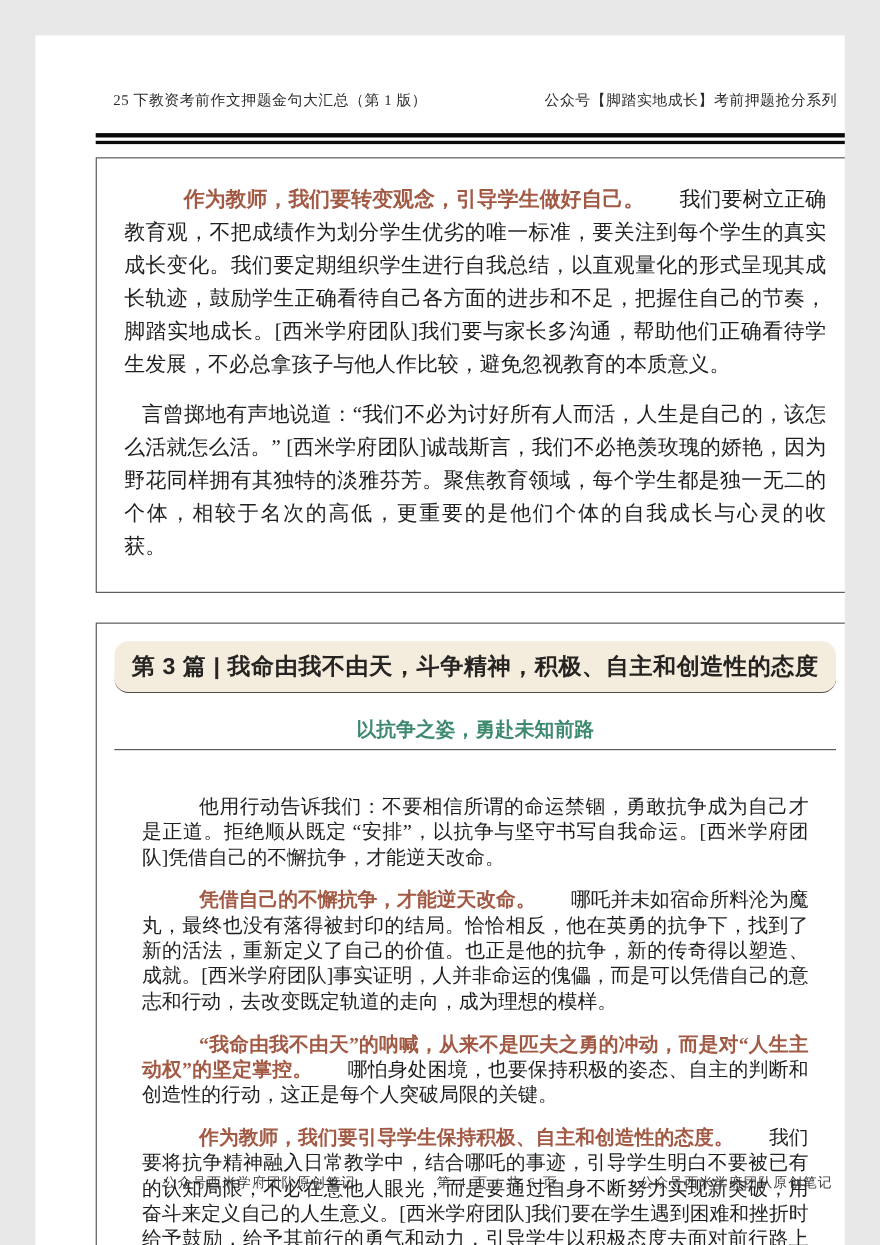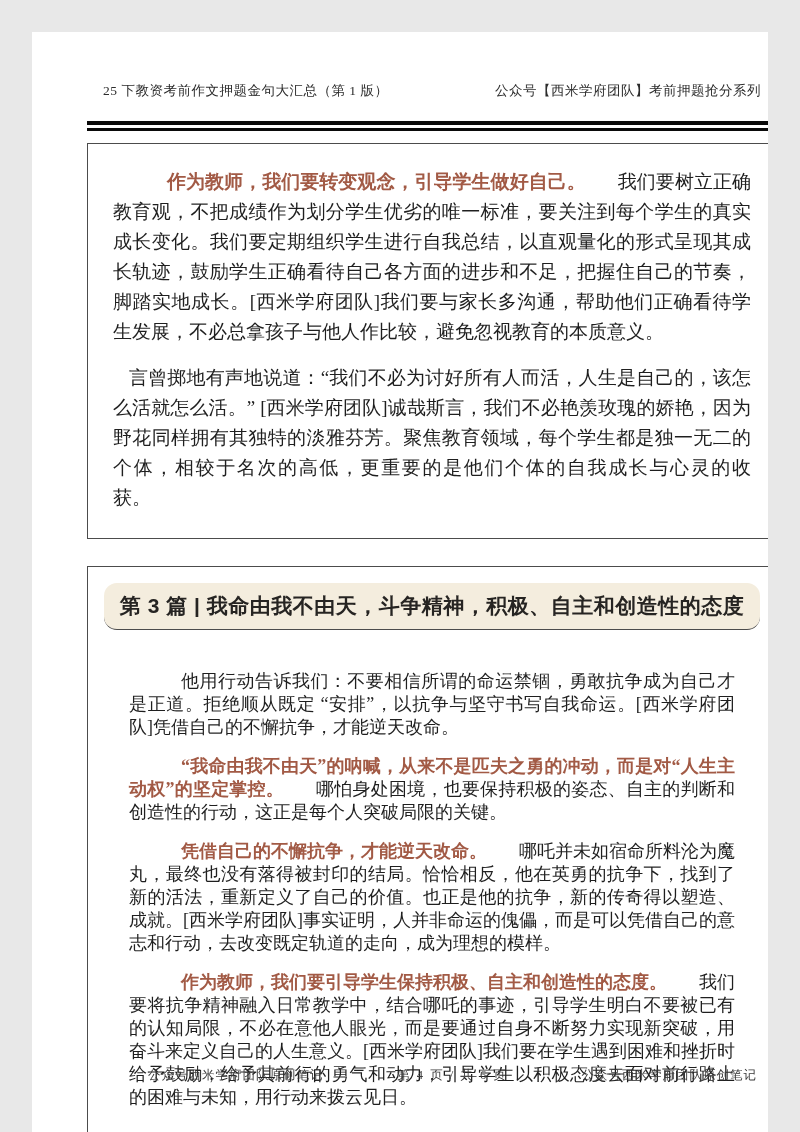--- a/index.html
+++ b/index.html
@@ -101,45 +101,46 @@
   .pg-footer .f-left { margin-left: 45px; }
   .pg-footer .f-center { letter-spacing: 2px; }
 </style>
 </head>
 <body>
 
 <div class="page">
 
   <header class="pg-header inner">
     <span class="h-left">25 下教资考前作文押题金句大汇总（第 1 版）</span>
-    <span class="h-right">公众号【西米学府团队】考前押题抢分系列</span>
+    <span class="h-right">公众号【脚踏实地成长】考前押题抢分系列</span>
   </header>
 
   <div class="double-rule inner"></div>
 
   <section class="content-box inner">
     <p class="para">
       <span class="lead">作为教师，我们要转变观念，引导学生做好自己。</span><span>我们要树立正确教育观，不把成绩作为划分学生优劣的唯一标准，要关注到每个学生的真实成长变化。我们要定期组织学生进行自我总结，以直观量化的形式呈现其成长轨迹，鼓励学生正确看待自己各方面的进步和不足，把握住自己的节奏，脚踏实地成长。[西米学府团队]我们要与家长多沟通，帮助他们正确看待学生发展，不必总拿孩子与他人作比较，避免忽视教育的本质意义。</span>
     </p>
     <p class="para no-indent">
       <span>言曾掷地有声地说道：“我们不必为讨好所有人而活，人生是自己的，该怎么活就怎么活。” [西米学府团队]诚哉斯言，我们不必艳羡玫瑰的娇艳，因为野花同样拥有其独特的淡雅芬芳。聚焦教育领域，每个学生都是独一无二的个体，相较于名次的高低，更重要的是他们个体的自我成长与心灵的收获。</span>
     </p>
   </section>
 
   <section class="essay-table inner">
     <div class="title-row">第 3 篇 | 我命由我不由天，斗争精神，积极、自主和创造性的态度</div>
+    <div class="subtitle-row">以抗争之姿，勇赴未知前路</div>
     <div class="body-row">
       <p class="para">
         <span>他用行动告诉我们：不要相信所谓的命运禁锢，勇敢抗争成为自己才是正道。拒绝顺从既定 “安排”，以抗争与坚守书写自我命运。[西米学府团队]凭借自己的不懈抗争，才能逆天改命。</span>
       </p>
       <p class="para">
-        <span class="lead">“我命由我不由天”的呐喊，从来不是匹夫之勇的冲动，而是对“人生主动权”的坚定掌控。</span><span>哪怕身处困境，也要保持积极的姿态、自主的判断和创造性的行动，这正是每个人突破局限的关键。</span>
+        <span class="lead">凭借自己的不懈抗争，才能逆天改命。</span><span>哪吒并未如宿命所料沦为魔丸，最终也没有落得被封印的结局。恰恰相反，他在英勇的抗争下，找到了新的活法，重新定义了自己的价值。也正是他的抗争，新的传奇得以塑造、成就。[西米学府团队]事实证明，人并非命运的傀儡，而是可以凭借自己的意志和行动，去改变既定轨道的走向，成为理想的模样。</span>
       </p>
       <p class="para">
-        <span class="lead">凭借自己的不懈抗争，才能逆天改命。</span><span>哪吒并未如宿命所料沦为魔丸，最终也没有落得被封印的结局。恰恰相反，他在英勇的抗争下，找到了新的活法，重新定义了自己的价值。也正是他的抗争，新的传奇得以塑造、成就。[西米学府团队]事实证明，人并非命运的傀儡，而是可以凭借自己的意志和行动，去改变既定轨道的走向，成为理想的模样。</span>
+        <span class="lead">“我命由我不由天”的呐喊，从来不是匹夫之勇的冲动，而是对“人生主动权”的坚定掌控。</span><span>哪怕身处困境，也要保持积极的姿态、自主的判断和创造性的行动，这正是每个人突破局限的关键。</span>
       </p>
       <p class="para">
         <span class="lead">作为教师，我们要引导学生保持积极、自主和创造性的态度。</span><span>我们要将抗争精神融入日常教学中，结合哪吒的事迹，引导学生明白不要被已有的认知局限，不必在意他人眼光，而是要通过自身不断努力实现新突破，用奋斗来定义自己的人生意义。[西米学府团队]我们要在学生遇到困难和挫折时给予鼓励，给予其前行的勇气和动力，引导学生以积极态度去面对前行路上的困难与未知，用行动来拨云见日。</span>
       </p>
     </div>
   </section>
 
   <footer class="pg-footer">
     <span class="f-left">公众号西米学府团队原创笔记</span>
     <span class="f-center">第 4 页 / 共 6 页</span>

